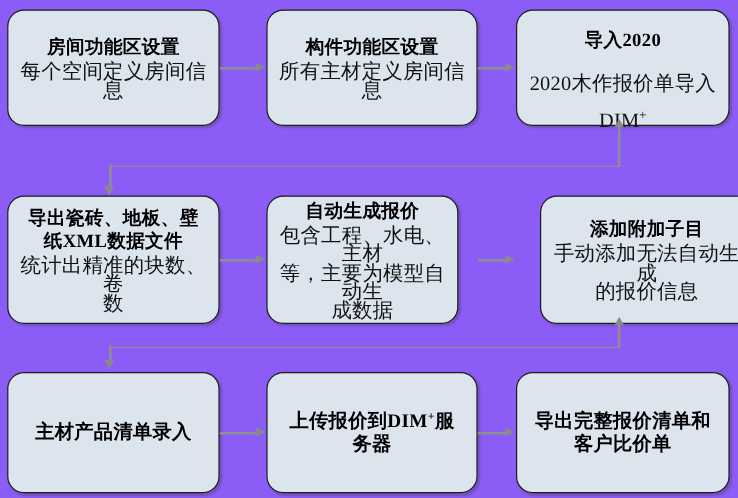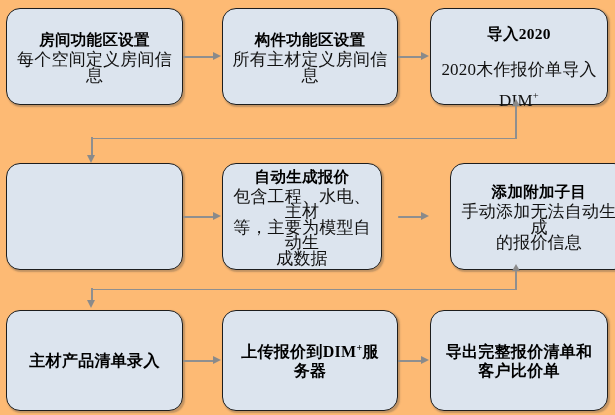--- a/index.html
+++ b/index.html
@@ -7,21 +7,21 @@
     padding: 0;
     background: #ffffff;
   }
   body {
     font-family: "Liberation Sans", sans-serif;
   }
   #canvas {
     position: relative;
     width: 615px;
     height: 415px;
-    background: #fdba74;
+    background: #8b5cf6;
     overflow: hidden;
   }
 
   
   .node {
     position: absolute;
     box-sizing: border-box;
     background: #dce4ee;
     border: 1.4px solid #1d1d1d;
     border-radius: 14px;
@@ -130,20 +130,23 @@
   <div class="hline" style="left:399px; top:56px; width:23px;"></div>
   <div class="arrow-right" style="left:421px; top:52.2px;"></div>
 
   <div class="vline" style="left:515px; top:105px; height:34px;"></div>
   <div class="hline" style="left:91px; top:137.5px; width:425px;"></div>
   <div class="vline" style="left:91px; top:137px; height:19px;"></div>
   <div class="arrow-down" style="left:87.2px; top:155px;"></div>
   <div class="arrow-up" style="left:511.6px; top:99px;"></div>
 
   <div class="node" style="left:6px; top:163px; width:177px; height:107px;">
+    <div class="title">导出瓷砖、地板、壁<br>纸<span class="serifnum">XML</span>数据文件</div>
+    <div class="subtitle">统计出精准的块数、卷
+数</div>
   </div>
 
   <div class="node" style="left:222px; top:163px; width:160px; height:107px;">
     <div class="title">自动生成报价</div>
     <div class="subtitle">包含工程、水电、主材
 等，主要为模型自动生
 成数据</div>
   </div>
 
   <div class="node" style="left:430px; top:163px; width:178px; height:107px;margin-left:20px;">

